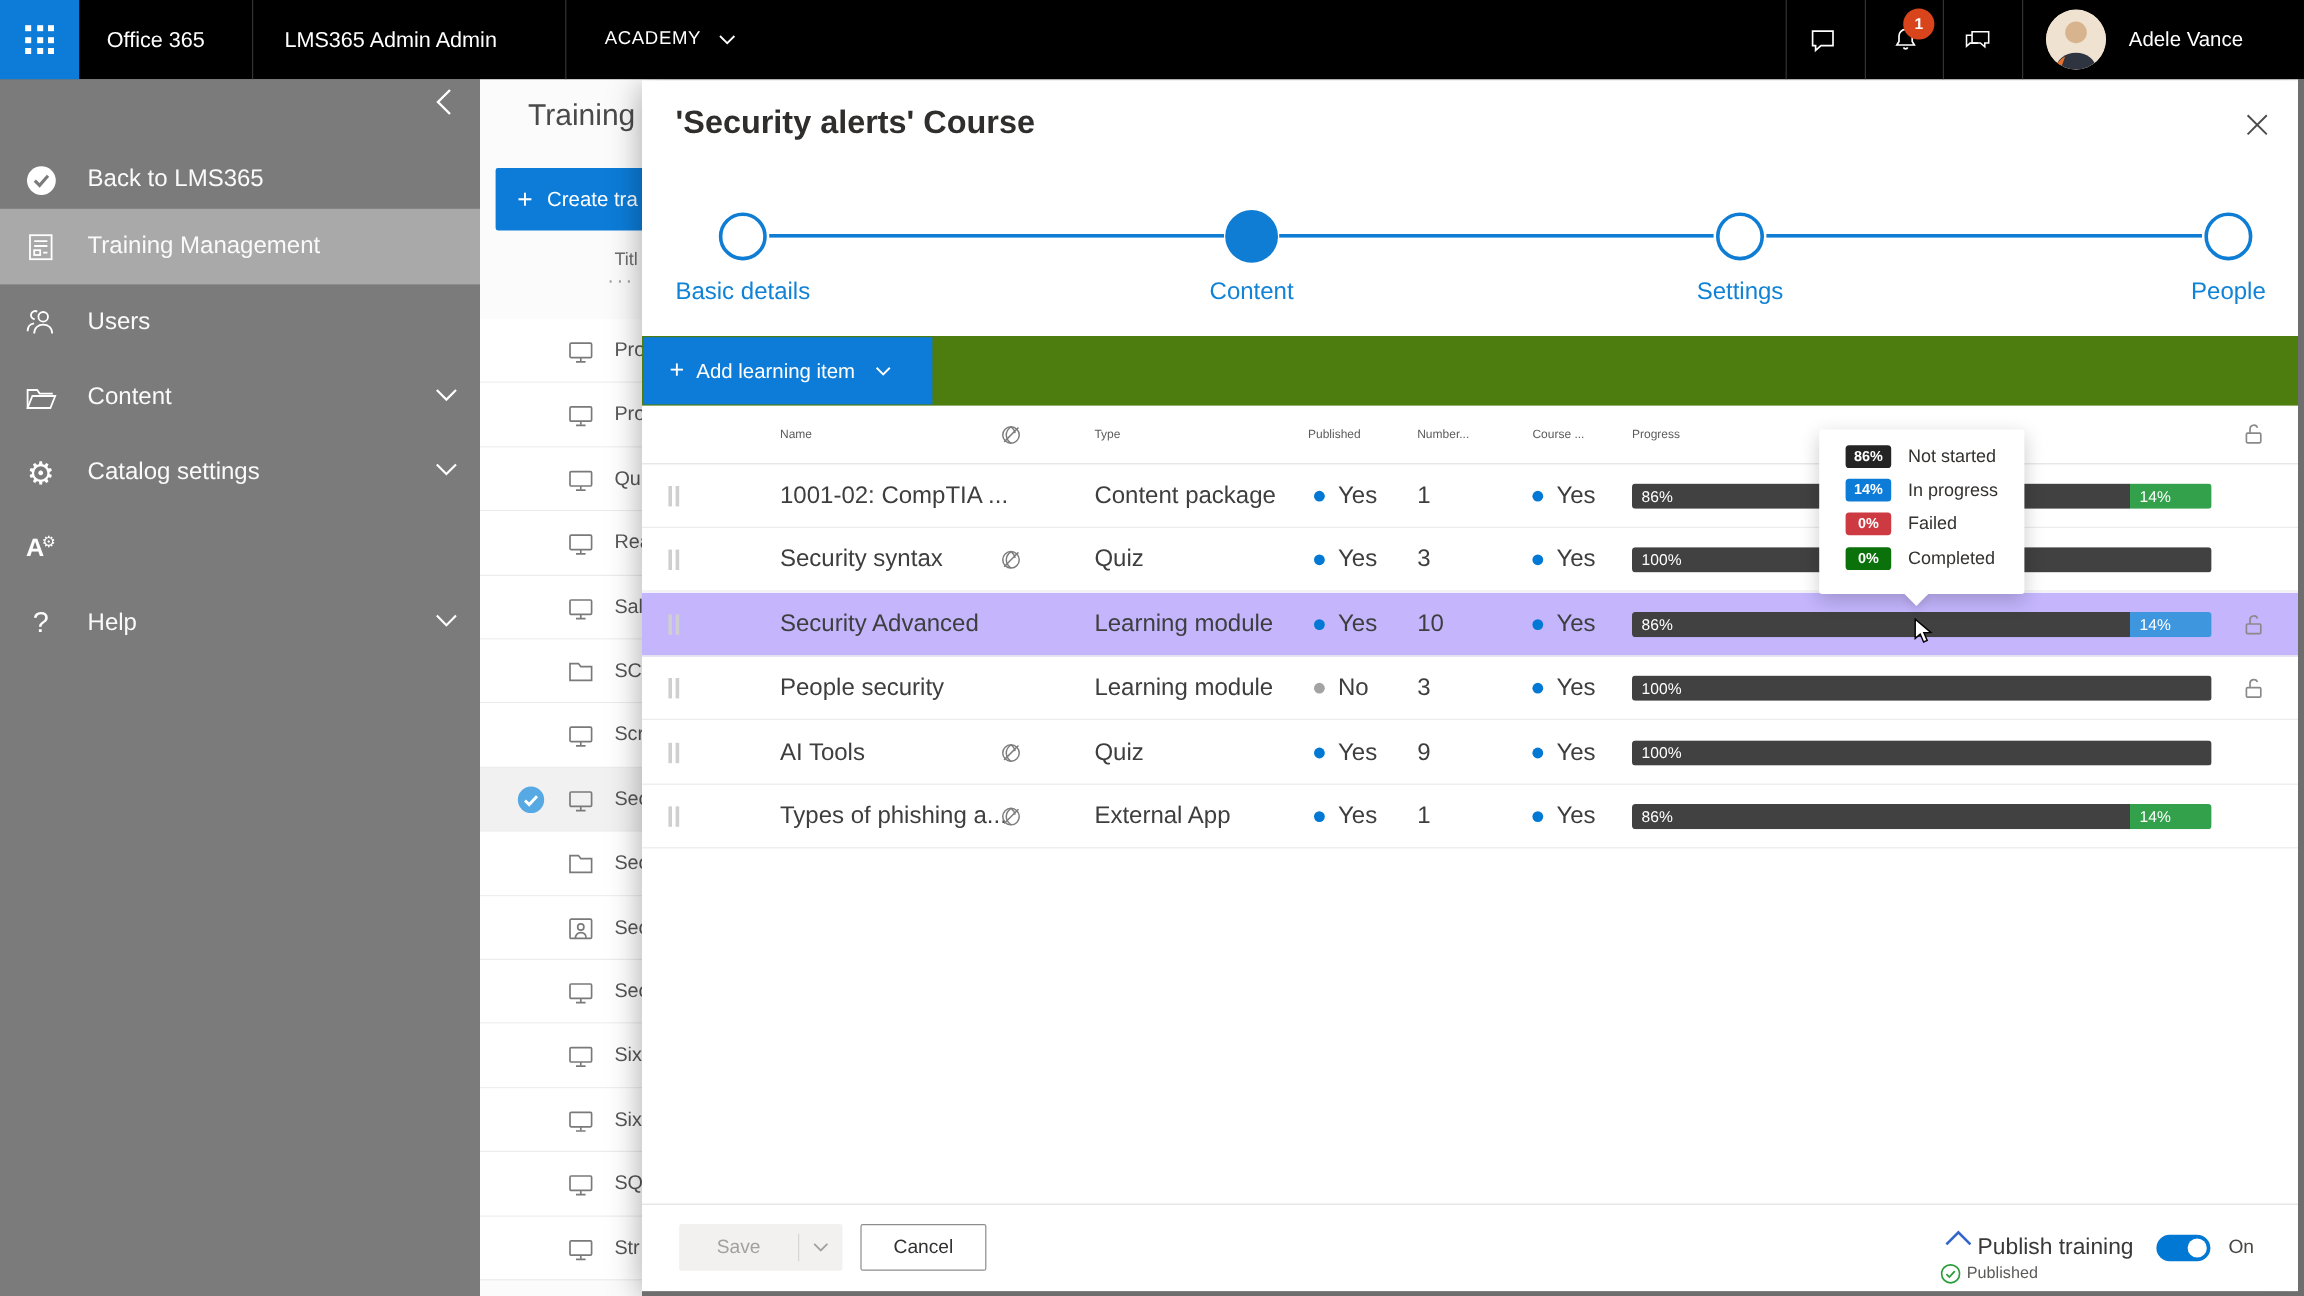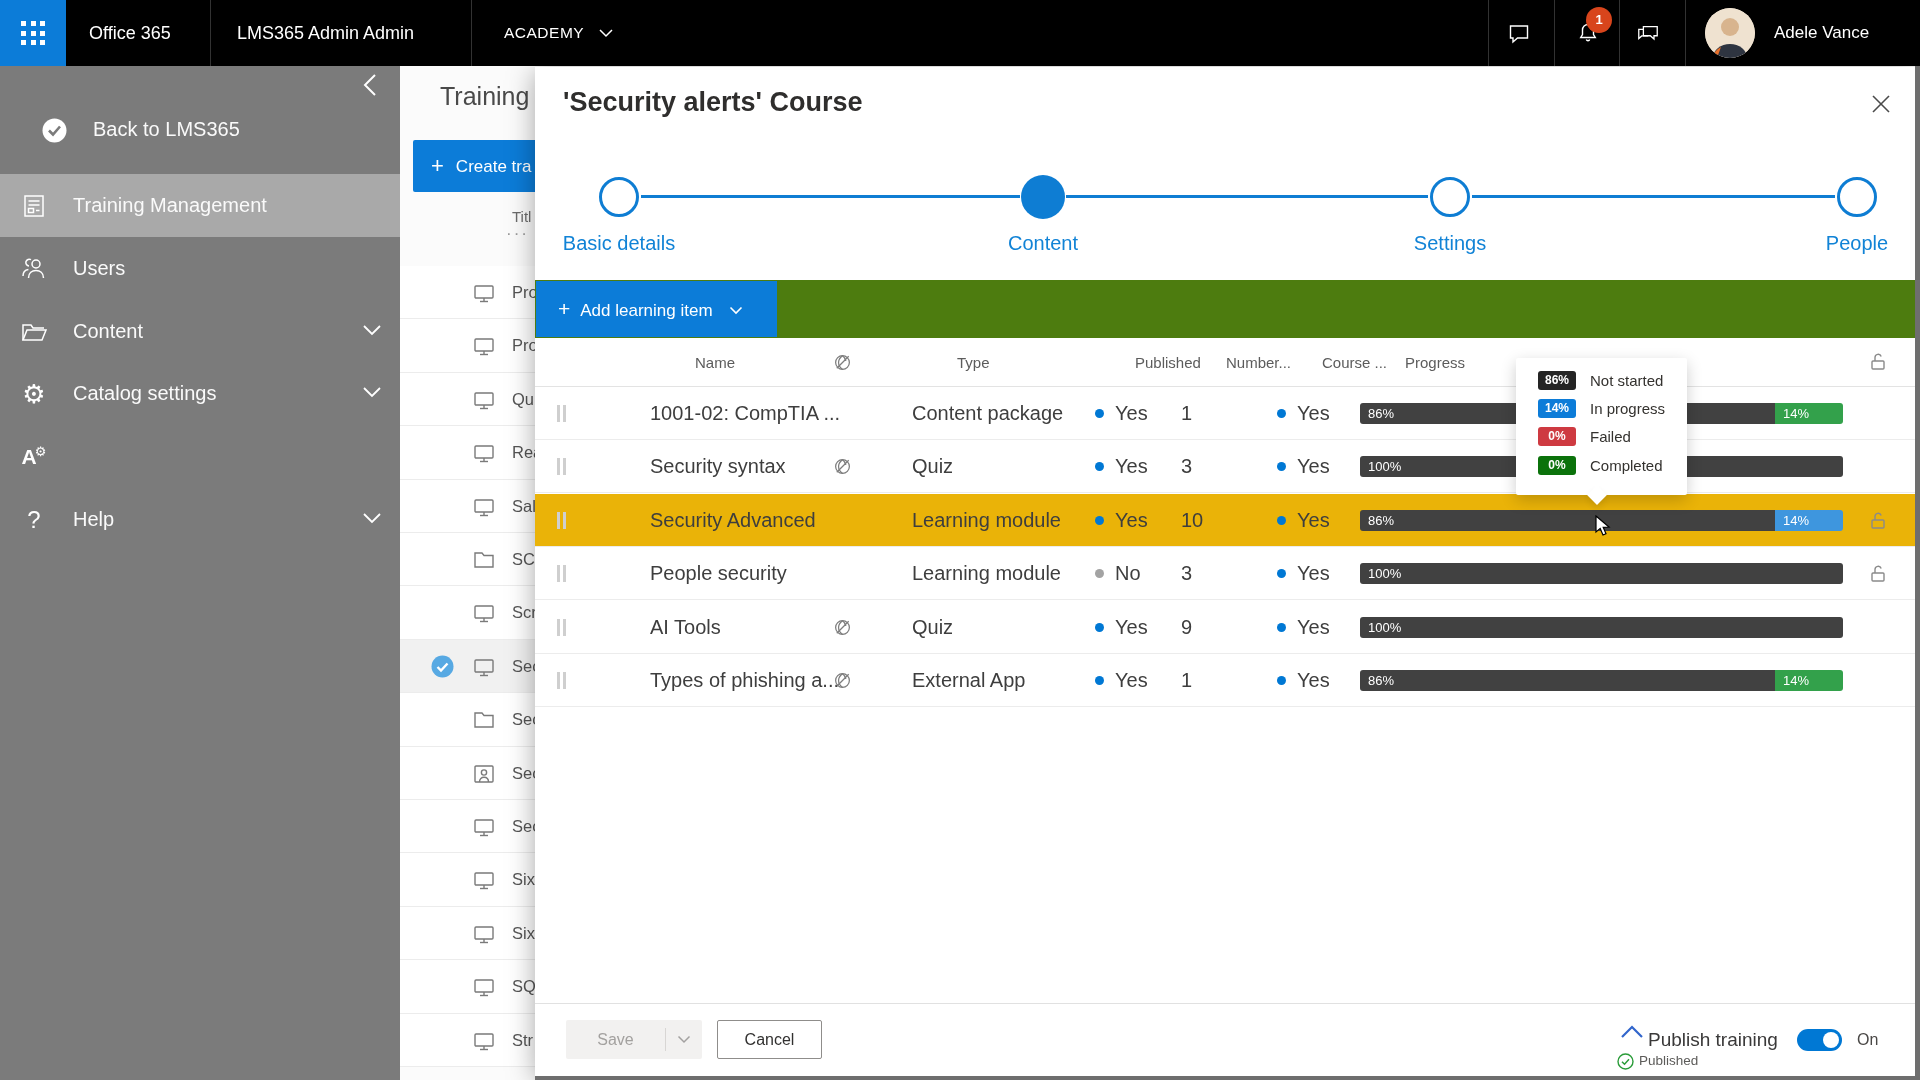--- a/index.html
+++ b/index.html
@@ -66,23 +66,23 @@
 
   
   #addbar { position:absolute; left:0; top:213px; width:1380px; height:58px; background:#4d7c0f; }
   #addbtn { position:absolute; left:1px; top:1px; width:241px; height:56px; background:#0c7cd8; color:#fff;
     font-size:17px; line-height:56px; padding-left:22px; cursor:pointer; white-space:nowrap; }
   #addbtn .plus { font-size:21px; font-weight:300; margin-right:10px; }
   #addbtn svg { margin-left:12px; vertical-align:1px; }
 
   
   #thead { position:absolute; left:0; top:271px; width:1380px; height:49px; border-bottom:1px solid #e3e3e3; }
-  .hcell { position:absolute; top:0; height:49px; line-height:49px; font-size:15px; color:#5c5c5c; white-space:nowrap;margin-left:45px; }
+  .hcell { position:absolute; top:0; height:49px; line-height:49px; font-size:10px; color:#5c5c5c; white-space:nowrap; }
   .trow { position:absolute; left:0; width:1380px; height:53px; border-bottom:1px solid #ececec; }
-  .trow.hover { background:#eab308;text-decoration:underline; }
+  .trow.hover { background:#c4b5fd;text-decoration:underline; }
   .cell { position:absolute; top:0; height:53px; line-height:53px; font-size:20px; color:#3e3e3e; white-space:nowrap; }
   .grip { position:absolute; left:22px; top:18px; width:10px; height:17px; cursor:grab; }
   .grip div { position:absolute; top:0; width:3px; height:17px; background:#cfcfcf; }
   .grip div:nth-child(2){ left:6px; }
   .globe { position:absolute; left:297px; top:16px; }
   .globe svg { stroke:#7d7d7d; fill:none; stroke-width:1.3; }
   #thead .globe { top:14px; }
   .dot { position:absolute; top:22px; width:9px; height:9px; border-radius:50%; background:#0078d4; }
   .dot.gray { background:#a3a3a3; }
   .bar { position:absolute; left:825px; top:16px; width:483px; height:21px; border-radius:3px; overflow:hidden; display:flex; cursor:pointer; }
@@ -189,21 +189,21 @@
     <div class="tb-text" style="left:1774px; font-size:17px;">Adele Vance</div>
   </div>
 
   <div id="sidebar">
     <div id="collapse">
       <svg width="30" height="30" viewBox="0 0 30 30">
           <polyline points="19,5 9,15 19,25" fill="none" stroke="#fff" stroke-width="2"></polyline>
         </svg>
     </div>
 
-    <div class="srow" style="top:32px;margin-left:20px;">
+    <div class="srow" style="top:52px;">
       <span class="sicon">
         <svg width="27" height="27" viewBox="0 0 27 27">
             <circle cx="13.5" cy="13.5" r="12" fill="#fff" stroke="none"></circle>
             <polyline points="8,13.5 12,17.5 19,9.5" fill="none" stroke="#7b7b7b" stroke-width="2.6"></polyline>
           </svg>
       </span>
       <span class="slabel">Back to LMS365</span>
     </div>
 
     <div class="srow active" style="top:108px;">

